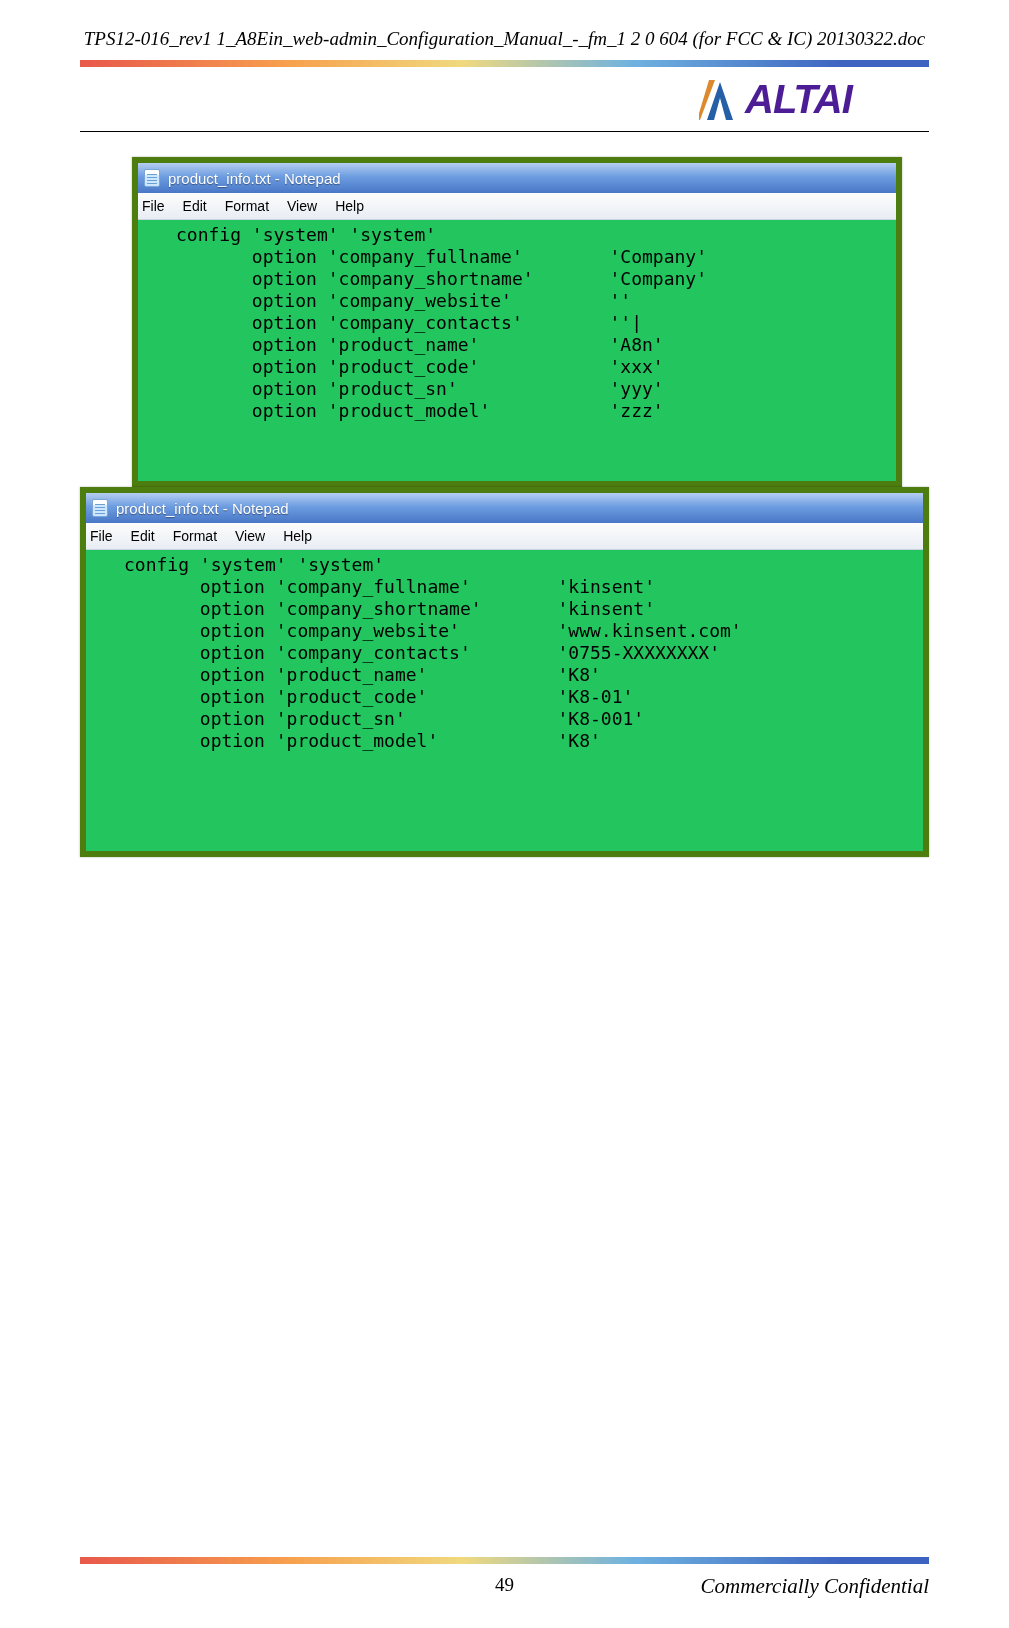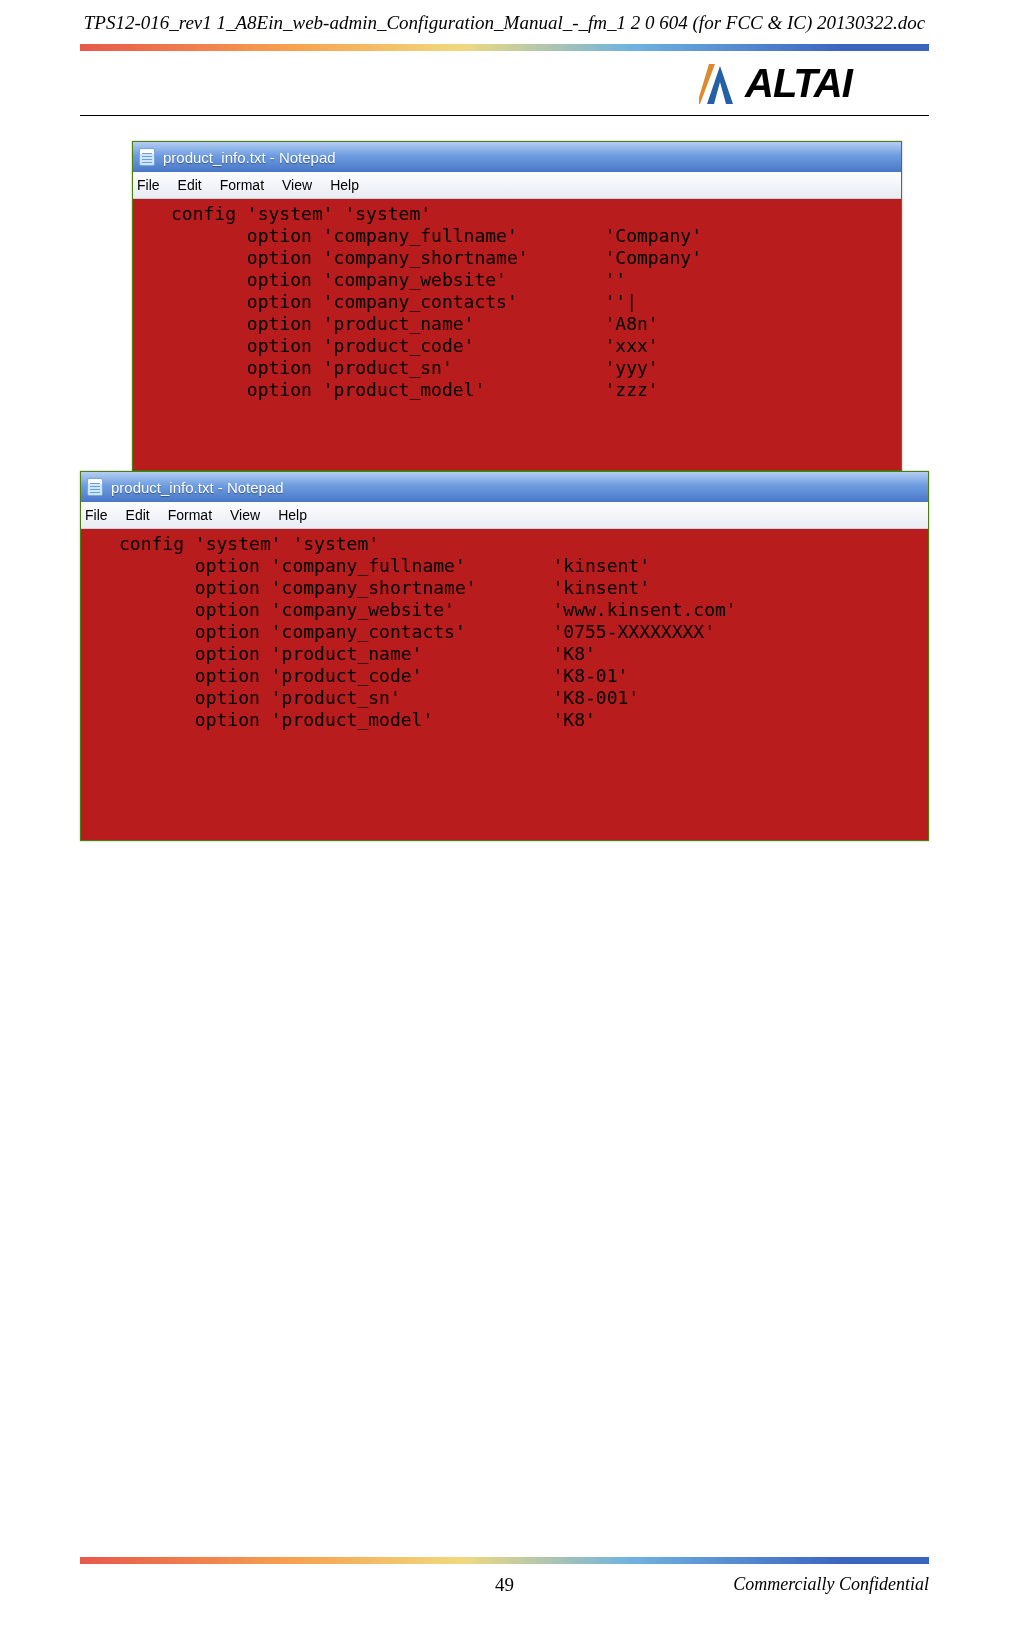--- a/index.html
+++ b/index.html
@@ -8,21 +8,21 @@
       height: 1628px;
       background: #fff;
       font-family: "Times New Roman", Times, serif;
       position: relative;
       padding: 0 80px;
     }
     .doc-header-filename {
       text-align: center;
       font-style: italic;
       font-size: 19px;
-      padding-top: 12px;
+      padding-top: 28px;
       color: #000;
     }
     .gradient-rule {
       height: 7px;
       background: linear-gradient(90deg, #e8584b 0%, #f7a14e 25%, #f0d97e 45%, #6fb2e0 65%, #3d63c0 90%);
       margin-top: 10px;
     }
     .brand-logo-area {
       width: 100%;
       display: flex;
@@ -41,37 +41,37 @@
       height: 48px;
       position: relative;
       margin-right: 4px;
     }
     .logo-mark svg { width: 100%; height: 100%; }
     .logo-text {
       font-family: Arial, sans-serif;
       font-weight: 900;
       font-size: 40px;
       font-style: italic;
-      color: #000000;
+      color: #4c1d95;
       letter-spacing: -1px;
       text-align: center;
     }
     .thin-rule {
       border: none;
       border-top: 1px solid #000;
       margin-top: 4px;
     }
     .content { padding-top: 25px; }
     .figure-row {
       display: flex;
       justify-content: center;
     }
     .notepad-window {
-      border: 1px solid #4d7c0f;
-      background: #b91c1c;
+      border: 6px solid #4d7c0f;
+      background: #22c55e;
       box-shadow: 0 0 2px rgba(0,0,0,.3);
     }
     .np1 { width: 770px; height: 330px; margin-left: 25px; }
     .np2 { width: 870px; height: 370px; }
     .titlebar {
       height: 30px;
       background: linear-gradient(180deg, #b5cef2 0%, #6d9de0 45%, #4977c7 100%);
       display: flex;
       align-items: center;
       padding: 0 6px;
@@ -141,21 +141,21 @@
     .page-num {
       position: absolute;
       left: 50%;
       transform: translateX(-50%);
       font-size: 19px;
     }
     .confidential {
       position: absolute;
       right: 0;
       font-style: italic;
-      font-size: 18px;
+      font-size: 21px;
     }
   </style>
 </head>
 <body>
 
 <div class="doc-header-filename">TPS12-016_rev1 1_A8Ein_web-admin_Configuration_Manual_-_fm_1 2 0 604 (for FCC &amp; IC) 20130322.doc</div>
 <div class="gradient-rule"></div>
 <div class="brand-logo-area">
   <div class="brand-logo">
     <div class="logo-mark">

